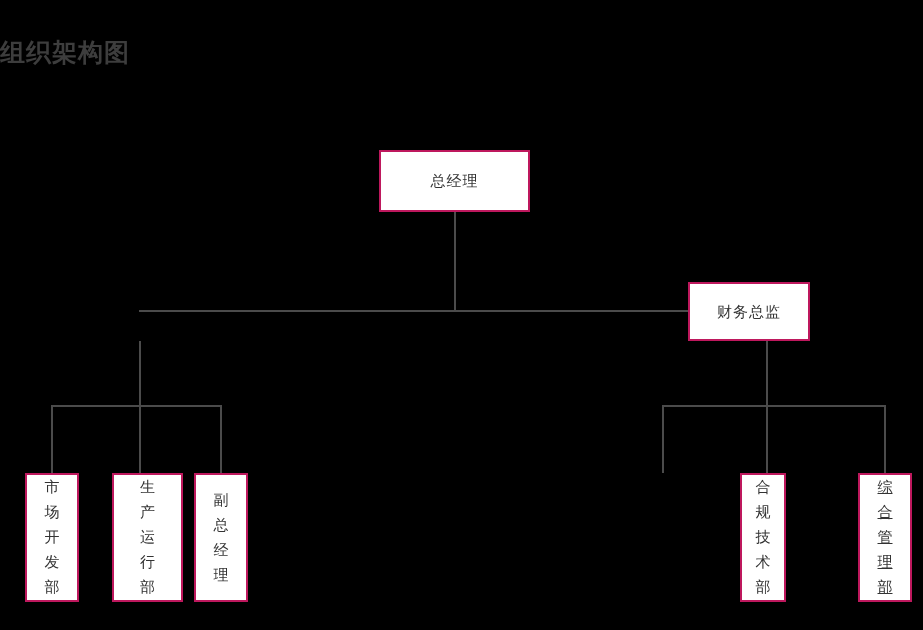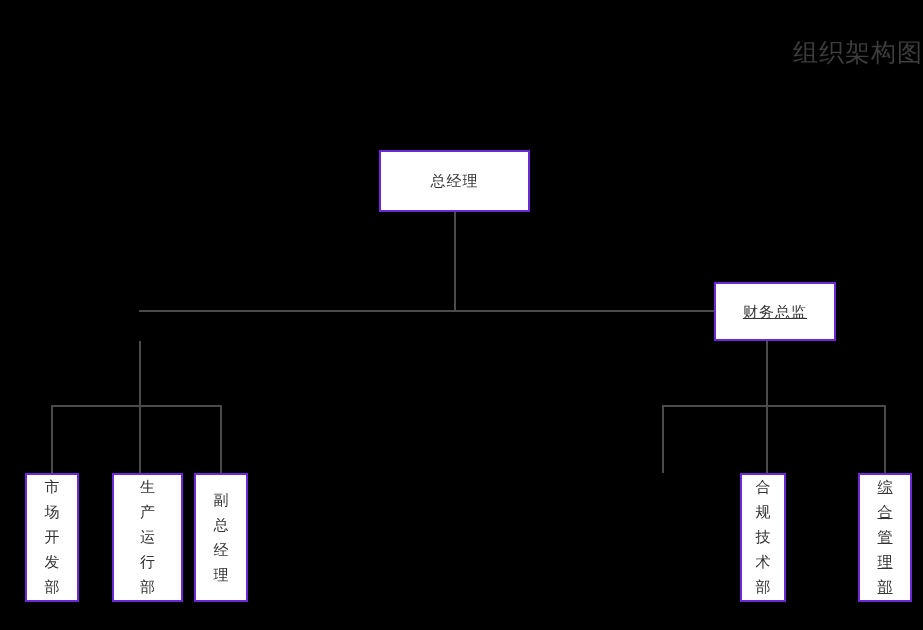--- a/index.html
+++ b/index.html
@@ -22,42 +22,42 @@
     width: 923px;
     height: 630px;
     background: #000000;
   }
 
   .chart-title {
     position: absolute;
     left: 0;
     top: 38px;
     width: 923px;
-    text-align: right;
+    text-align: left;
     color: #3d3d3d;
     font-size: 25px;
-    font-weight: normal;
+    font-weight: bold;
     letter-spacing: 1px;
     line-height: 30px;
     white-space: nowrap;
   }
 
   
   .line {
     position: absolute;
     background: #4b4b4b;
   }
   .line.v { width: 2px; }
   .line.h { height: 2px; }
 
   
   .node {
     position: absolute;
     background: #ffffff;
-    border: 2px solid #6d28d9;
+    border: 2px solid #be185d;
     box-sizing: border-box;
     color: #333333;
     display: flex;
     align-items: center;
     justify-content: center;
     text-align: center;
   }
   .node.wide {
     font-size: 15px;
     line-height: 20px;
@@ -99,21 +99,21 @@
   <div class="line h" style="left:662px; top:405px; width:224px;"></div>
   <div class="line v" style="left:662px; top:405px; height:68px;"></div>
   <div class="line v" style="left:766px; top:405px; height:68px;"></div>
   <div class="line v" style="left:884px; top:405px; height:68px;"></div>
 
   <div class="node wide" style="left:379px; top:150px; width:151px; height:62px;">
     <span class="label">总经理</span>
   </div>
 
 
-  <div class="node wide" style="left:714px; top:282px; width:122px; height:59px;text-decoration:underline;">
+  <div class="node wide" style="left:688px; top:282px; width:122px; height:59px;">
     <span class="label">财务总监</span>
   </div>
 
   <div class="node leaf" style="left:25px; top:473px; width:54px; height:129px;">
     <span class="label">市场开发部</span>
   </div>
 
   <div class="node leaf" style="left:112px; top:473px; width:71px; height:129px;">
     <span class="label">生产运行部</span>
   </div>

